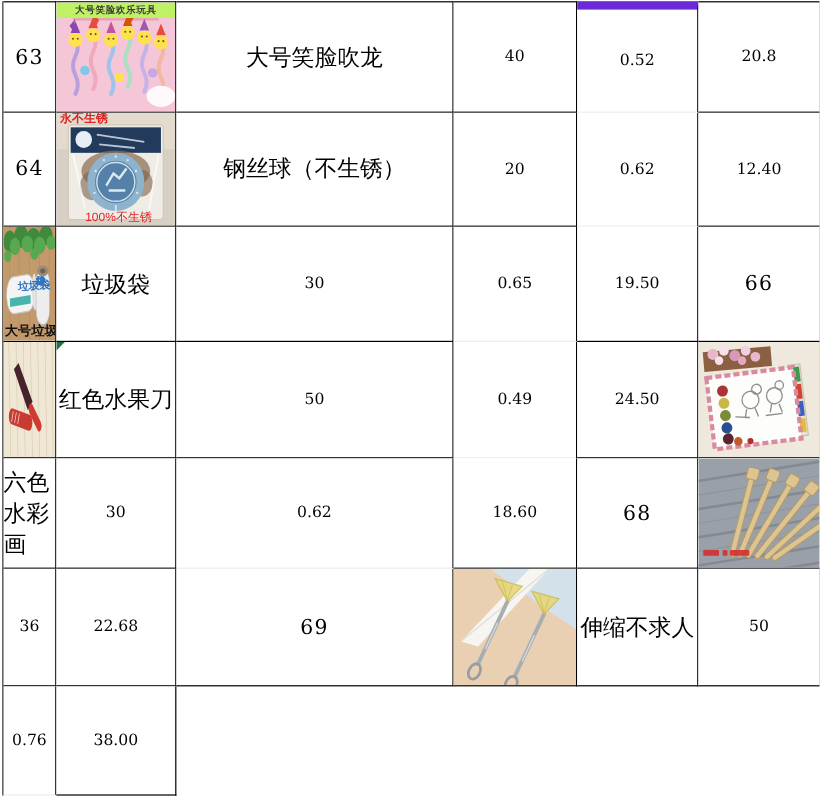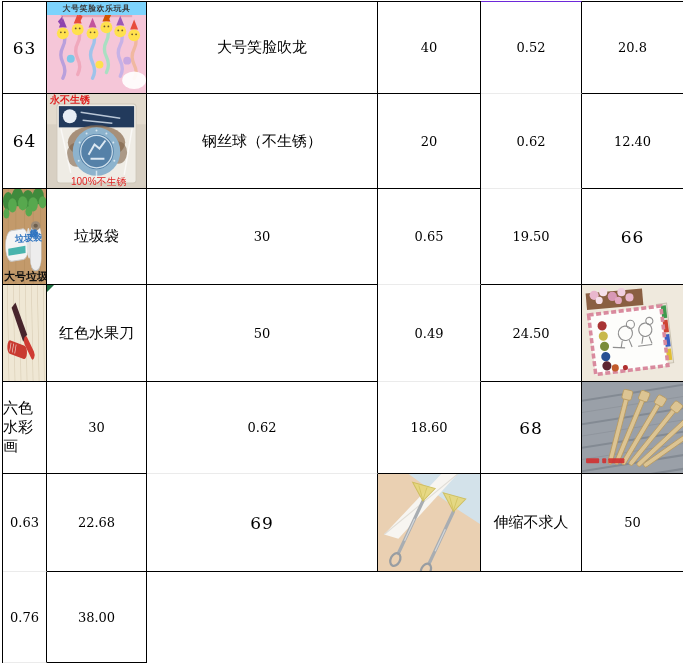--- a/index.html
+++ b/index.html
@@ -9,29 +9,29 @@
          display:grid;
          grid-template-columns:44px 100px 231px 103px 101px 102px;
          grid-template-rows:93px 95px 96px 97px 92px 98px 91px;
          border-left:1px solid #000;}
   .cell{box-sizing:border-box;border-right:1px solid #000;border-bottom:1px solid #000;
         display:flex;align-items:center;justify-content:center;position:relative;
         background:#fff;overflow:hidden;}
   .row1{border-top:1px solid #000;}
   
   .price{border-bottom:1px solid #ebebeb;}
-  .price.row1{border-top:1px solid #6d28d9;}
+  .price.row1{border-top:7px solid #6d28d9;}
   .rowno{font-size:17px;letter-spacing:1px;}
-  .pname{font-size:15px;}
+  .pname{font-size:19px;}
   .num{font-size:13px;}
   .imgcell{padding:0;}
   .photo{position:relative;width:100%;height:100%;}
   .photo svg{display:block;width:100%;height:100%;}
   .ptxt{position:absolute;line-height:1;white-space:nowrap;}
-  .hdr63{top:0;left:0;right:0;height:13px;background:#7dd3fc;color:#3a3a3a;
+  .hdr63{top:0;left:0;right:0;height:13px;background:#bef264;color:#3a3a3a;
          font-weight:bold;font-size:8px;display:flex;align-items:center;justify-content:center;
          font-family:"Liberation Sans",sans-serif;letter-spacing:.5px;}
   .red64a{top:1px;left:3px;color:#e02222;font-weight:bold;font-size:10px;font-family:"Liberation Sans",sans-serif;}
   .red64b{bottom:1px;left:24px;color:#e02222;font-weight:normal;font-size:10px;font-family:"Liberation Sans",sans-serif;text-align:right;}
   .blue65a{top:45px;left:12px;color:#2f74c0;font-weight:bold;font-size:9px;transform:rotate(-4deg);font-family:"Liberation Sans",sans-serif;}
   .blue65b{top:34px;right:9px;color:#2f74c0;font-weight:bold;font-size:8px;writing-mode:vertical-rl;font-family:"Liberation Sans",sans-serif;}
   .blk65{bottom:2px;left:1px;color:#111;font-weight:bold;font-size:11px;font-family:"Liberation Sans",sans-serif;}
   .err-tri{position:absolute;top:0;left:0;width:0;height:0;
            border-top:7px solid #1f7044;border-right:7px solid transparent;}
 </style>
@@ -294,21 +294,21 @@
               </g>
           </g>
           <g fill="#d23030" opacity="0.9">
             <rect x="4" y="78" width="13" height="5" rx="1"></rect>
             <rect x="20" y="78" width="4" height="5" rx="1"></rect>
             <rect x="26" y="78" width="16" height="5" rx="1"></rect>
           </g>
         </svg>
       </div>
     </div>
-    <div class="cell num price">0.63</div>
+    <div class="cell num">36</div>
     <div class="cell num">22.68</div>
 
     <div class="cell rowno">69</div>
     <div class="cell imgcell">
       <div class="photo">
         <svg viewBox="0 0 100 93" preserveAspectRatio="none">
           <rect x="0" y="0" width="100" height="93" fill="#ead0b2"></rect>
           <polygon points="30,0 100,0 100,48 78,34" fill="#d3e2ea"></polygon>
           <polygon points="6,58 62,0 78,0 20,62" fill="#f7f5f1"></polygon>
           <path d="M6 58 L78 0" stroke="#e0ddd6" stroke-width="1" fill="none"></path>

